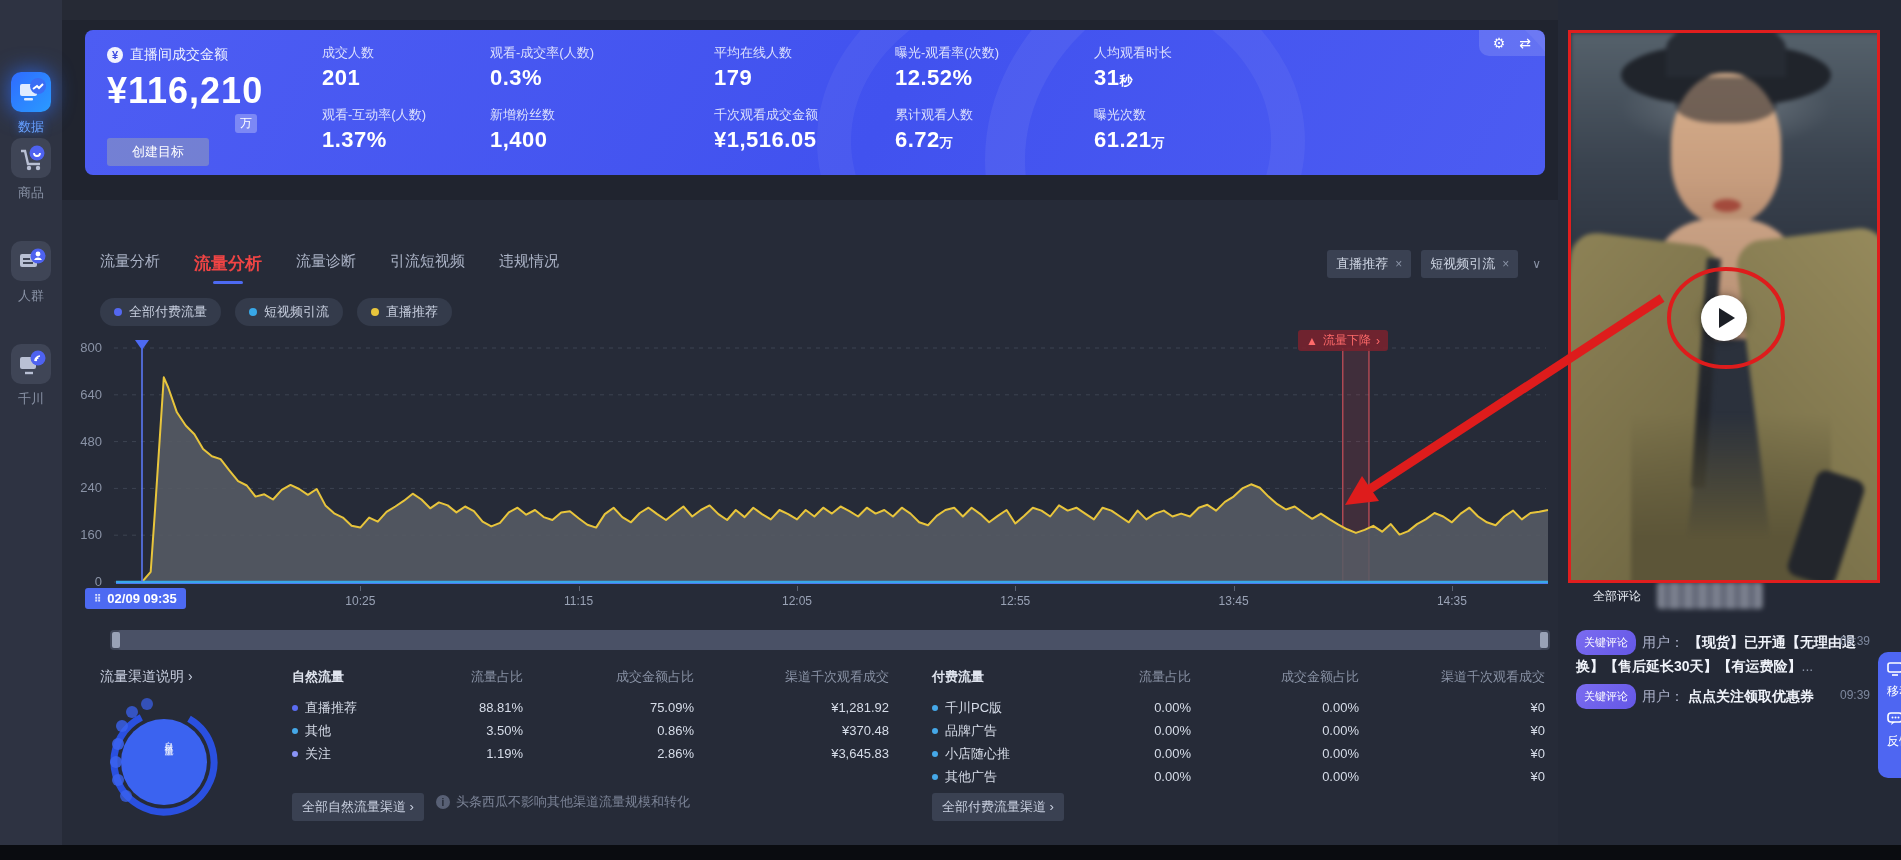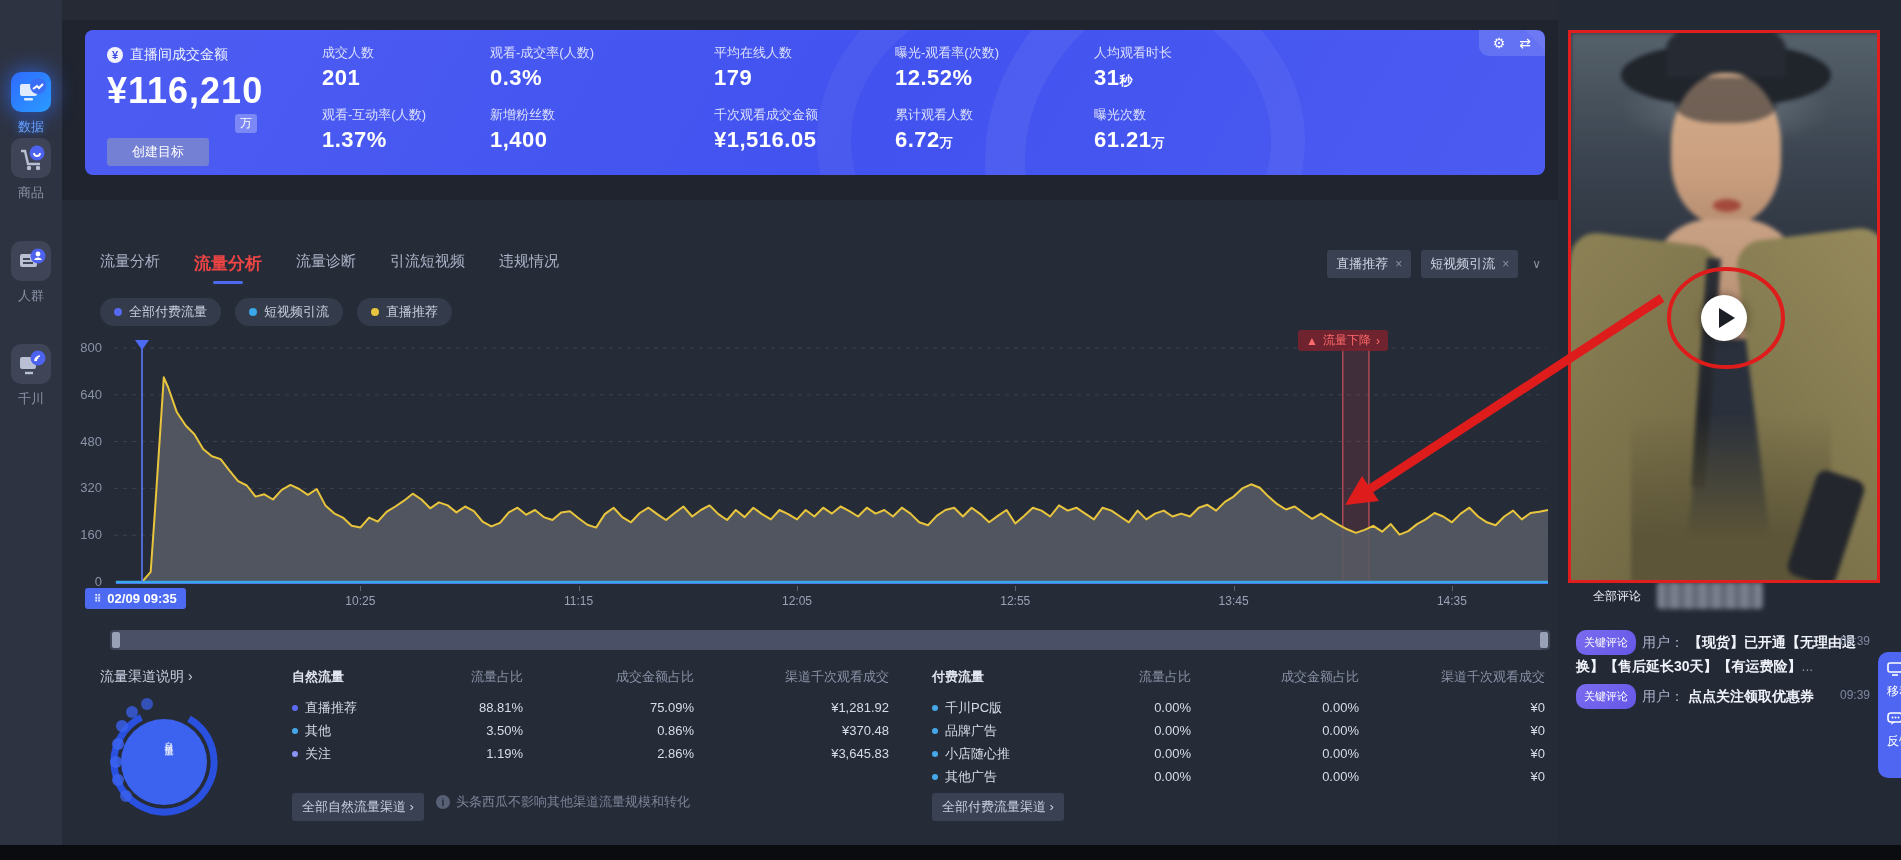--- a/index.html
+++ b/index.html
@@ -270,21 +270,21 @@
       <polyline points="32.0,242.0 40.7,231.8 45.1,168.9 53.8,37.3 58.2,47.5 66.9,72.3 75.7,85.5 84.4,94.3 93.1,108.9 101.9,116.2 110.6,119.1 119.3,130.3 128.1,141.1 136.8,145.5 145.5,156.6 154.3,154.3 163.0,159.5 171.7,149.9 180.5,144.9 189.2,149.0 197.9,154.8 206.7,149.0 215.4,165.4 224.1,173.3 232.9,177.6 241.6,185.8 250.3,187.6 259.1,177.6 267.8,181.7 276.5,171.8 285.3,166.5 294.0,160.7 302.7,153.7 311.5,159.5 320.2,168.3 328.9,162.4 337.7,165.4 346.4,172.4 355.1,166.5 363.9,171.2 372.6,181.7 381.3,186.4 390.0,182.9 398.8,172.4 407.5,167.7 416.2,174.7 425.0,170.0 433.7,177.1 442.4,180.0 451.2,172.4 459.9,171.2 468.6,178.2 477.4,184.7 486.1,187.6 494.8,174.1 503.6,167.7 512.3,177.1 521.0,182.3 529.8,173.0 538.5,167.7 547.2,174.1 556.0,180.0 564.7,173.0 573.4,166.5 582.2,176.5 590.9,170.0 599.6,165.4 608.4,174.1 617.1,180.0 625.8,170.0 634.6,177.1 643.3,167.7 652.0,174.1 660.8,179.4 669.5,170.0 678.2,174.1 687.0,179.4 695.7,170.0 704.4,176.5 713.2,167.7 721.9,173.6 730.6,166.5 739.4,171.2 748.1,176.5 756.8,167.7 765.6,173.6 774.3,170.0 783.0,176.5 791.8,167.7 800.5,173.6 809.2,182.3 818.0,185.3 826.7,175.9 835.4,170.0 844.2,167.7 852.9,176.5 861.6,167.7 870.4,174.1 879.1,182.3 887.8,175.9 896.6,170.0 905.3,183.5 914.0,175.9 922.8,167.7 931.5,170.6 940.2,176.5 949.0,165.4 957.7,170.6 966.4,167.7 975.2,173.6 983.9,179.4 992.6,167.7 1001.4,170.6 1010.1,176.5 1018.8,182.3 1027.6,170.6 1036.3,179.4 1045.0,173.6 1053.8,170.6 1062.5,176.5 1071.2,173.6 1080.0,176.5 1088.7,167.7 1097.4,164.8 1106.1,170.6 1114.9,161.9 1123.6,156.6 1132.3,148.4 1141.1,144.3 1149.8,147.8 1158.5,156.6 1167.3,164.2 1176.0,169.5 1184.7,166.5 1193.5,173.0 1202.2,178.8 1210.9,173.6 1219.7,179.4 1228.4,184.7 1237.1,189.3 1245.9,192.9 1254.6,189.9 1263.3,185.8 1272.1,191.7 1280.8,184.1 1289.5,194.6 1298.3,191.1 1307.0,184.1 1315.7,179.4 1324.5,173.0 1333.2,176.5 1341.9,182.3 1350.7,173.6 1359.4,167.7 1368.1,176.5 1376.9,182.3 1385.6,185.3 1394.3,176.5 1403.1,170.6 1411.8,179.4 1420.5,173.0 1429.3,171.8 1438.0,170.0" fill="none" stroke="#e8c53c" stroke-width="2" stroke-linejoin="round"></polyline>
       <line x1="6" y1="243" x2="1438" y2="243" stroke="#5468f0" stroke-width="2"></line>
       <line x1="6" y1="242" x2="1438" y2="242" stroke="#38a8e8" stroke-width="2.4"></line>
       <line x1="32" y1="6" x2="32" y2="242" stroke="#5b78f5" stroke-width="1.6"></line>
       <polygon points="25,0 39,0 32,10" fill="#4d6af2"></polygon>
     </svg>
   <div id="y-labels">
       <div class="ylab" style="left: 62px; top: 340px;">800</div>
       <div class="ylab" style="left: 62px; top: 386.8px;">640</div>
       <div class="ylab" style="left: 62px; top: 433.6px;">480</div>
-      <div class="ylab" style="left: 62px; top: 480.4px;">320</div>
+      <div class="ylab" style="left: 62px; top: 480.4px;">240</div>
       <div class="ylab" style="left: 62px; top: 527.2px;">160</div>
       <div class="ylab" style="left: 62px; top: 574px;">0</div>
     </div>
   <div id="x-ticks">
       <div class="xmark" style="left: 360.323px;"></div>
       <div class="xtick" style="left: 360.323px;">10:25</div>
       <div class="xmark" style="left: 578.646px;"></div>
       <div class="xtick" style="left: 578.646px;">11:15</div>
       <div class="xmark" style="left: 796.969px;"></div>
       <div class="xtick" style="left: 796.969px;">12:05</div>

